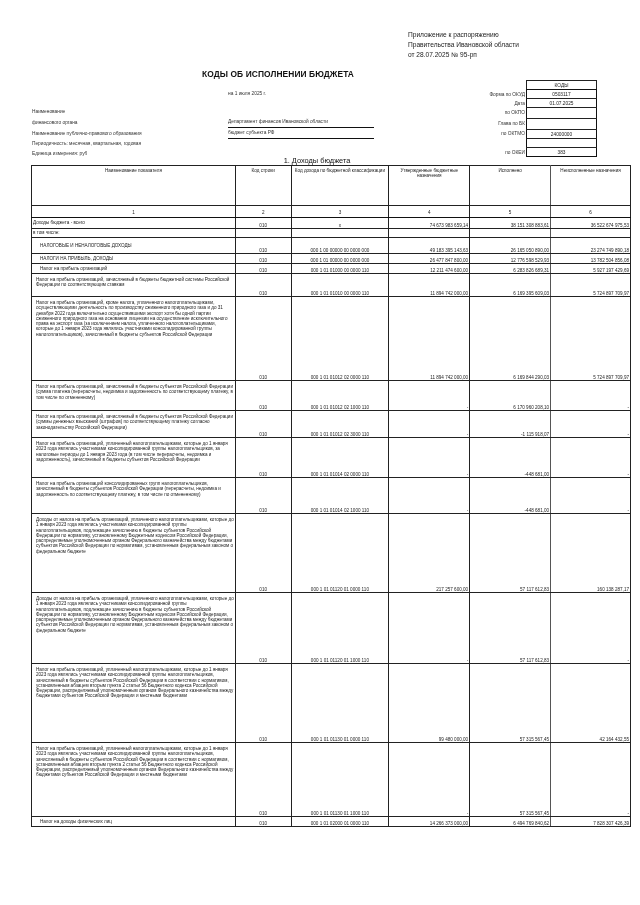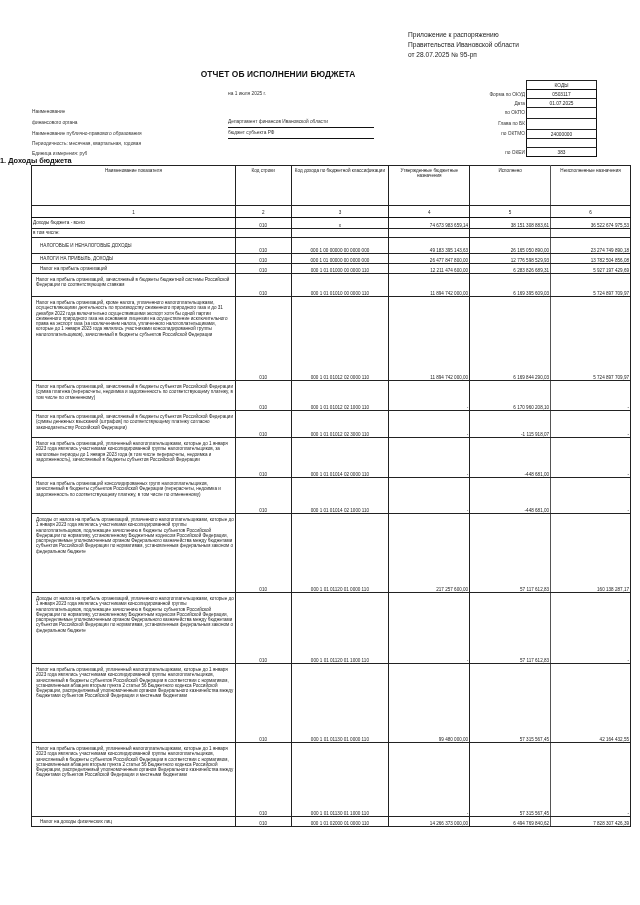--- a/index.html
+++ b/index.html
@@ -8,21 +8,21 @@
   .appendix { position: absolute; left: 408px; top: 30px; font-size: 6.6px; line-height: 10px; color: #222; }
   .title { position: absolute; left: 0; width: 556px; top: 69px; text-align: center; font-size: 8.4px; font-weight: bold; letter-spacing: 0.1px; }
   .date-line { position: absolute; left: 228px; top: 91px; font-size: 4.8px; color: #333; }
   .lbl { position: absolute; font-size: 4.8px; color: #333; white-space: nowrap; }
   .mid { position: absolute; left: 228px; width: 146px; font-size: 4.8px; color: #333; border-bottom: 1px solid #111; height: 8px; }
   .rlbl { position: absolute; right: 115px; font-size: 4.8px; color: #333; text-align: right; white-space: nowrap; }
   .codes { position: absolute; left: 526px; top: 80px; width: 71px; border-collapse: collapse; }
   .codes td { border: 1px solid #222; height: 8px; padding: 0; font-size: 4.8px; text-align: center; color: #222; }
   .codes tr.hdr td { border-bottom: 1.4px solid #111; }
   .codes tr.b td { border-left: 1.4px solid #111; border-right: 1.4px solid #111; }
-  .section-title { position: absolute; left: 0; width: 634px; text-align: left; top: 156px; font-size: 7.4px; font-weight: bold; }
+  .section-title { position: absolute; left: 0; width: 634px; text-align: center; top: 156px; font-size: 7.4px; font-weight: normal; }
   table.main { position: absolute; left: 31px; top: 165px; width: 600px; border-collapse: collapse; table-layout: fixed; }
   table.main td { border: 1px solid #222; font-size: 4.6px; color: #222; padding: 0 1px; vertical-align: bottom; line-height: 5.3px; }
   table.main thead td { vertical-align: top; text-align: center; padding-top: 2px; }
   table.main tr.num td { text-align: center; height: 9px; vertical-align: middle; border-top: 1.6px solid #111; border-bottom: 1.6px solid #111; }
   td.c1 { text-align: left; }
   td.c2, td.c3 { text-align: center; }
   td.c4, td.c5, td.c6 { text-align: right; }
   td.c2 { border-left: 1.6px solid #111 !important; }
   td.c5 { border-left: 1.6px solid #555 !important; border-right: 1.6px solid #555 !important; }
   .desc { padding-left: 4px !important; padding-top: 3px !important; vertical-align: top !important; }
@@ -31,21 +31,21 @@
 </style>
 </head>
 <body>
 
 <div class="appendix">
   <div>Приложение к распоряжению</div>
   <div>Правительства Ивановской области</div>
   <div>от 28.07.2025 № 95-рп</div>
 </div>
 
-<div class="title">ОТЧЕТ ОБ ИСПОЛНЕНИИ БЮДЖЕТА</div>
+<div class="title">КОДЫ ОБ ИСПОЛНЕНИИ БЮДЖЕТА</div>
 <div class="date-line">на 1 июля 2025 г.</div>
 
 <div class="lbl" style="left:32px;top:109px">Наименование</div>
 <div class="lbl" style="left:32px;top:120px">финансового органа</div>
 <div class="lbl" style="left:32px;top:131px">Наименование публично-правового образования</div>
 <div class="lbl" style="left:32px;top:141px">Периодичность: месячная, квартальная, годовая</div>
 <div class="lbl" style="left:32px;top:151px">Единица измерения:  руб</div>
 
 <div class="mid" style="top:119px">Департамент финансов Ивановской области</div>
 <div class="mid" style="top:130px">бюджет субъекта РФ</div>

